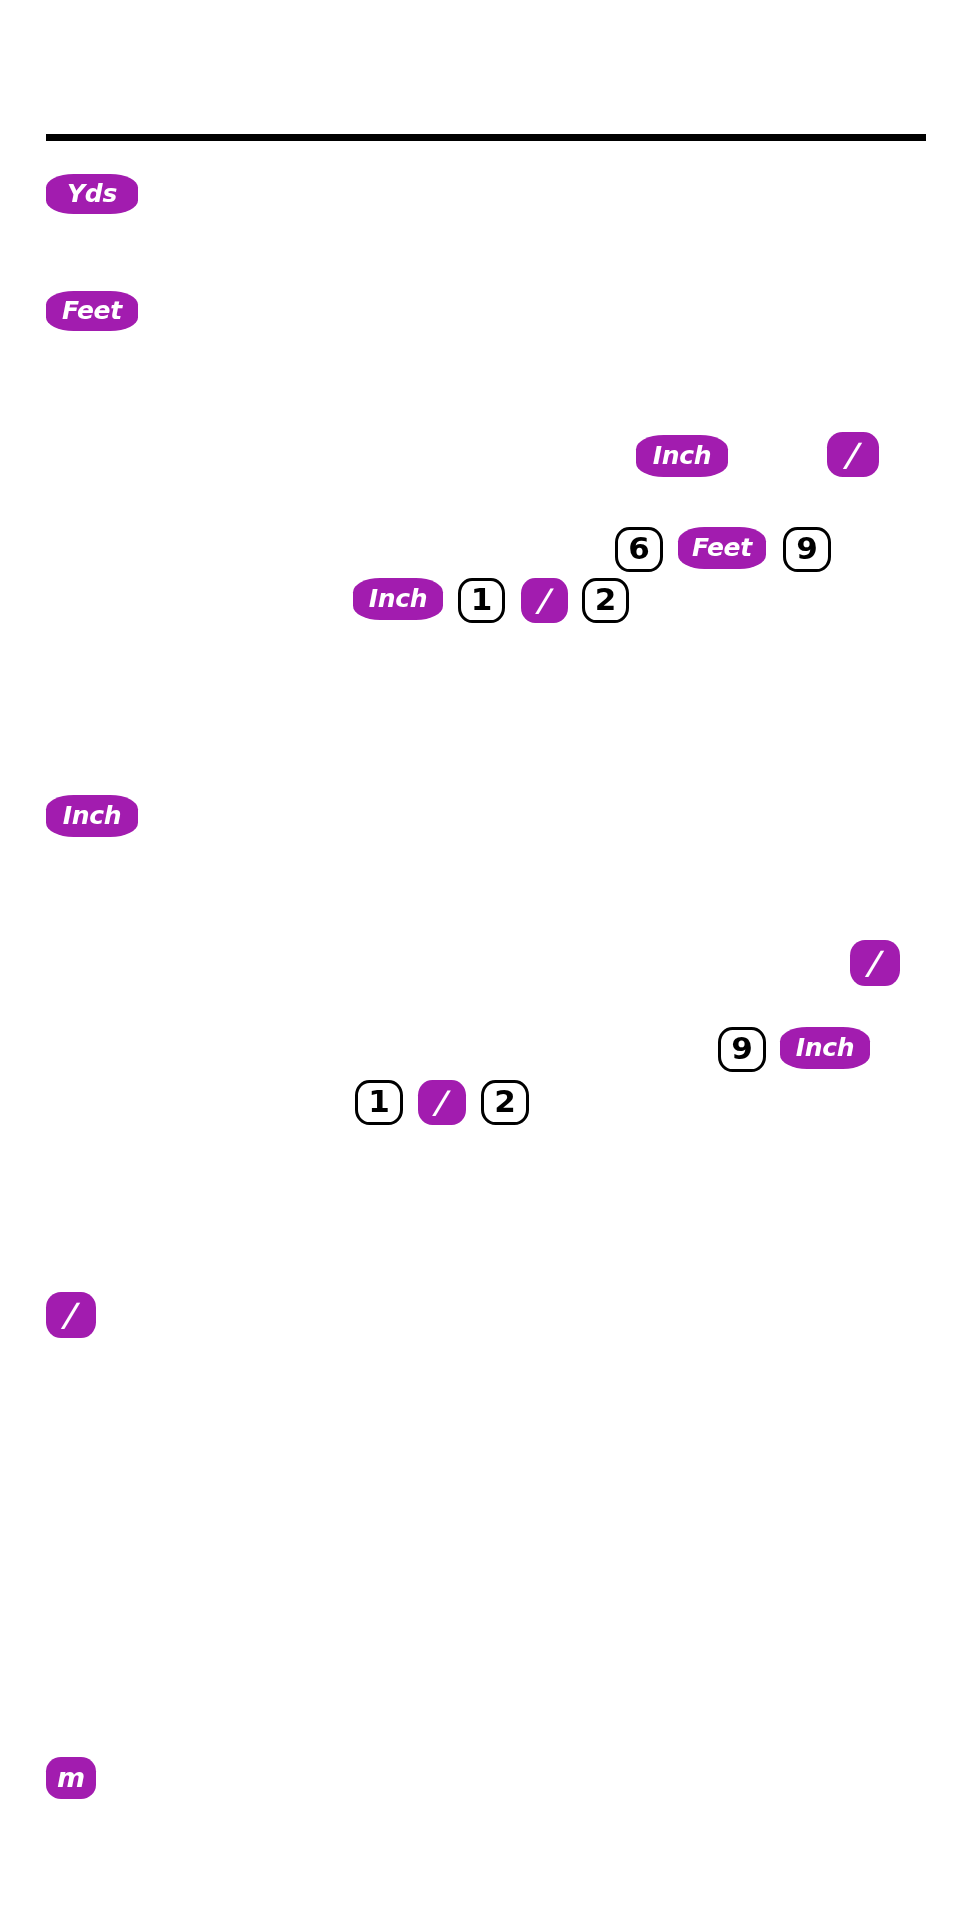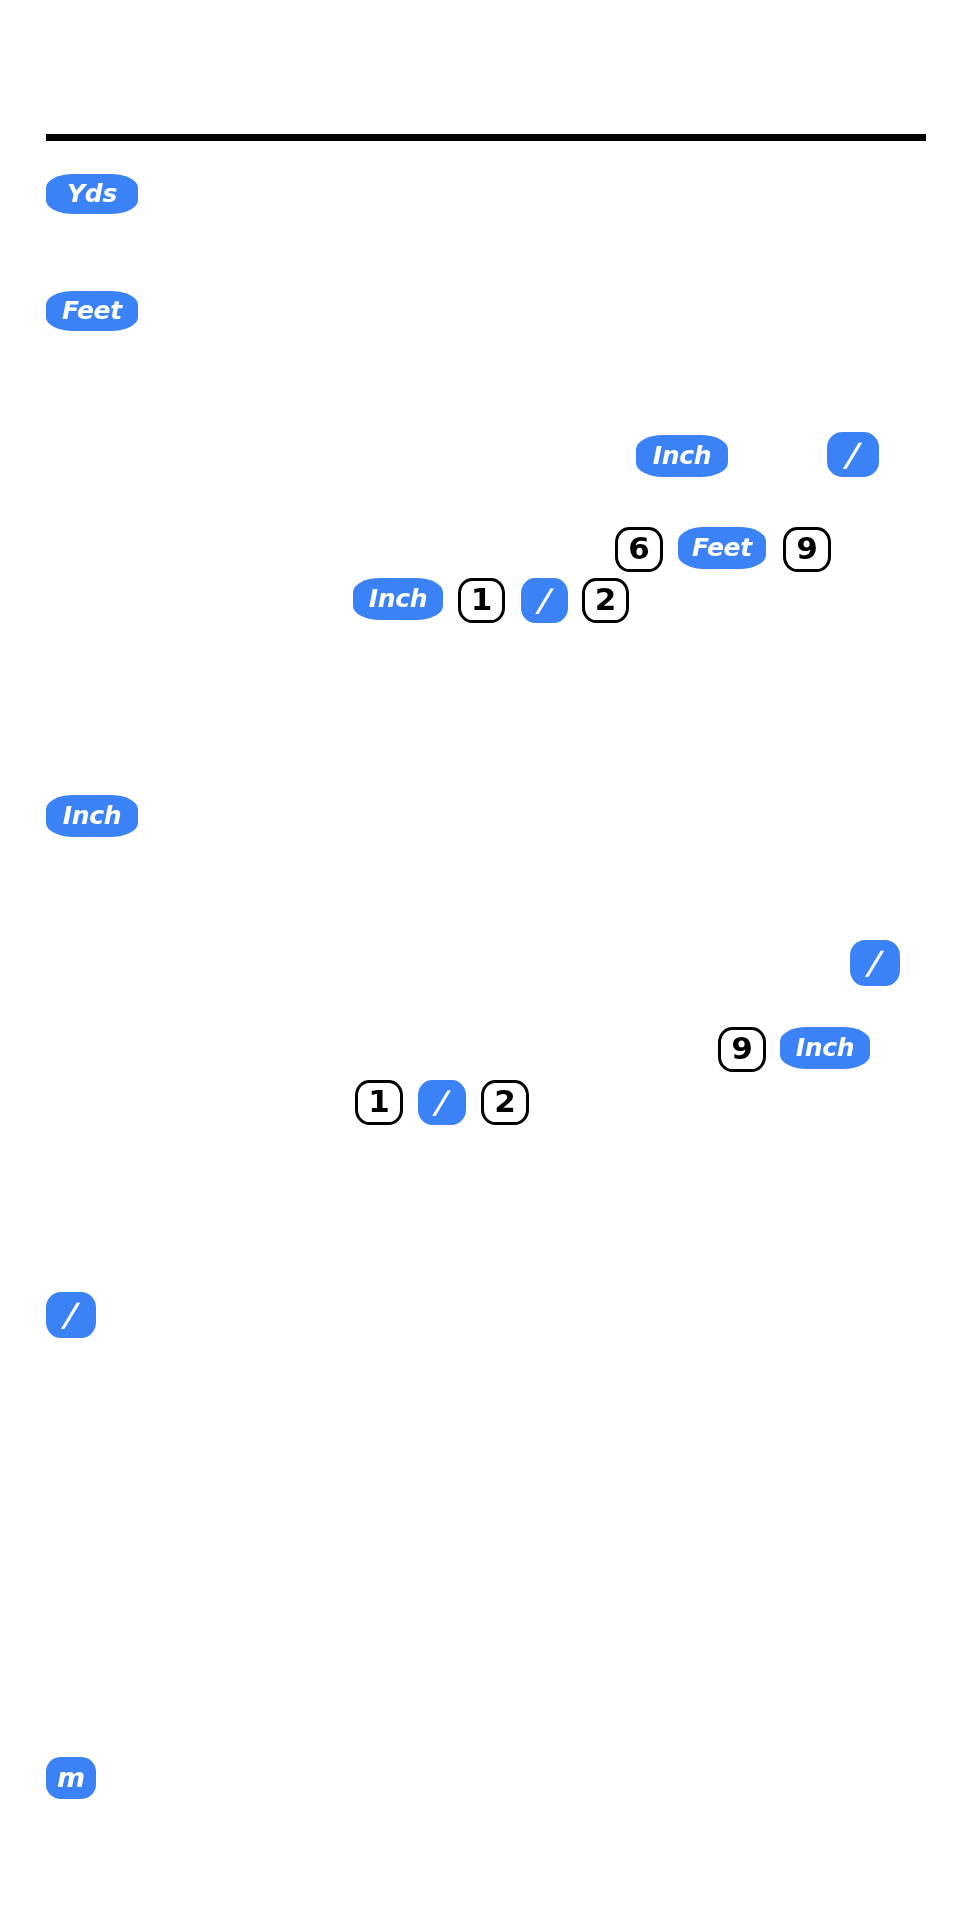--- a/index.html
+++ b/index.html
@@ -39,21 +39,21 @@
     font-weight: 700;
     font-style: italic;
     line-height: 1;
     white-space: nowrap;
     user-select: none;
     letter-spacing: -0.01em;
   }
 
   
   .key.filled {
-    background: #3b82f6;
+    background: #a21caf;
     color: #ffffff;
     border: 0;
     text-align: right;
   }
 
   
   .key.outline {
     background: #ffffff;
     color: #000000;
     border: 3px solid #000000;

